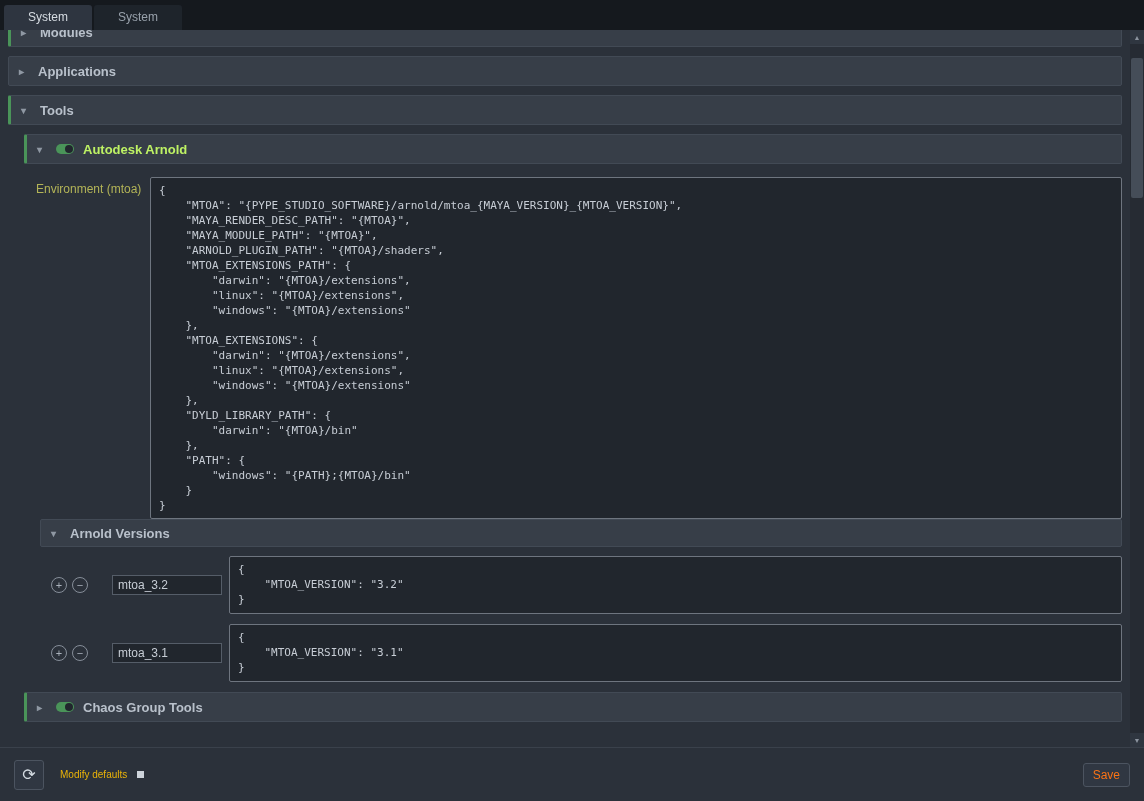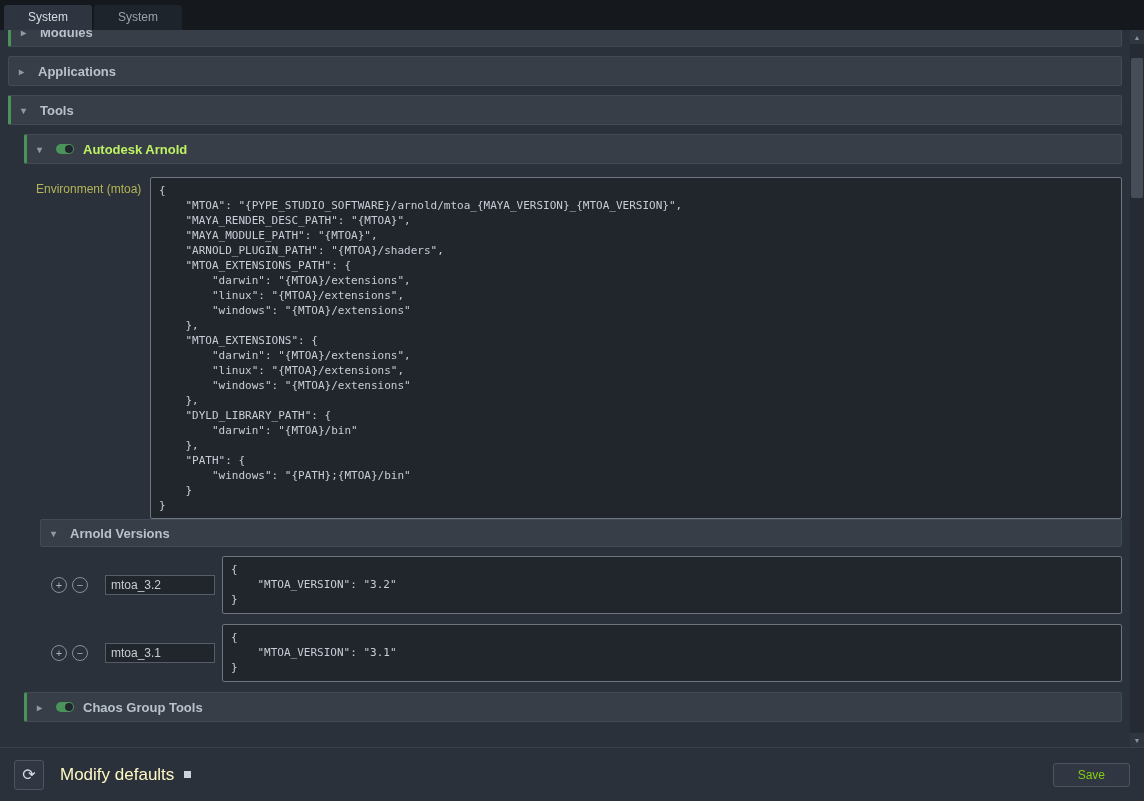--- a/index.html
+++ b/index.html
@@ -71,44 +71,44 @@
   
   .versions-header { margin-left: 4px; height: 28px; }
   .version-row { display: flex; align-items: center; margin-bottom: 10px; padding-left: 15px; gap: 5px; }
   .round-btn {
     width: 16px; height: 16px; border-radius: 50%; border: 1px solid #868e99;
     background: transparent; color: #aab2bc; font-size: 11px; line-height: 13px;
     text-align: center; padding: 0; flex: 0 0 auto; font-family: "Liberation Sans", sans-serif;
   }
   .key-input {
     width: 110px; height: 20px; background: #21262d; border: 1px solid #555d68;
-    color: #c7cdd5; font-size: 12px; padding: 1px 5px; margin-left: 12px; margin-right: 2px;
+    color: #c7cdd5; font-size: 12px; padding: 1px 5px; margin-left: 19px; margin-right: 2px;
     font-family: "Liberation Sans", sans-serif; flex: 0 0 auto;
   }
   .value-box { min-height: 58px; }
 
   .vray-header { margin-top: 2px; }
 
   
   .footer {
     position: absolute; left: 0; right: 0; bottom: 0; height: 54px;
     background: #2b313a; border-top: 1px solid #3a414b;
     display: flex; align-items: center; padding: 0 14px;
   }
   .refresh-btn {
     width: 30px; height: 30px; border: 1px solid #4c5460; border-radius: 3px;
     background: #303742; color: #d3dae1; font-size: 16px;
     display: flex; align-items: center; justify-content: center; flex: 0 0 auto;
   }
-  .modify-label { margin-left: 16px; font-size: 17px; color: #fef9c3; }
+  .modify-label { margin-left: 16px; font-size: 10px; color: #eab308; }
   .marker { width: 7px; height: 7px; background: #cdd3da; margin-left: 10px; flex: 0 0 auto; }
   .spacer { flex: 1; }
   .save-btn {
-    padding: 4px 24px; background: #303742; border: 1px solid #4c5460; border-radius: 3px;
-    color: #84cc16; font-size: 12px; font-family: "Liberation Sans", sans-serif; text-align: center;
+    padding: 4px 9px; background: #303742; border: 1px solid #4c5460; border-radius: 3px;
+    color: #f97316; font-size: 12px; font-family: "Liberation Sans", sans-serif; text-align: center;
   }
 </style>
 </head>
 <body>
 
 <div class="app">
 
   <div class="tabbar">
     <div class="tab active">System</div>
     <div class="tab">System</div>

